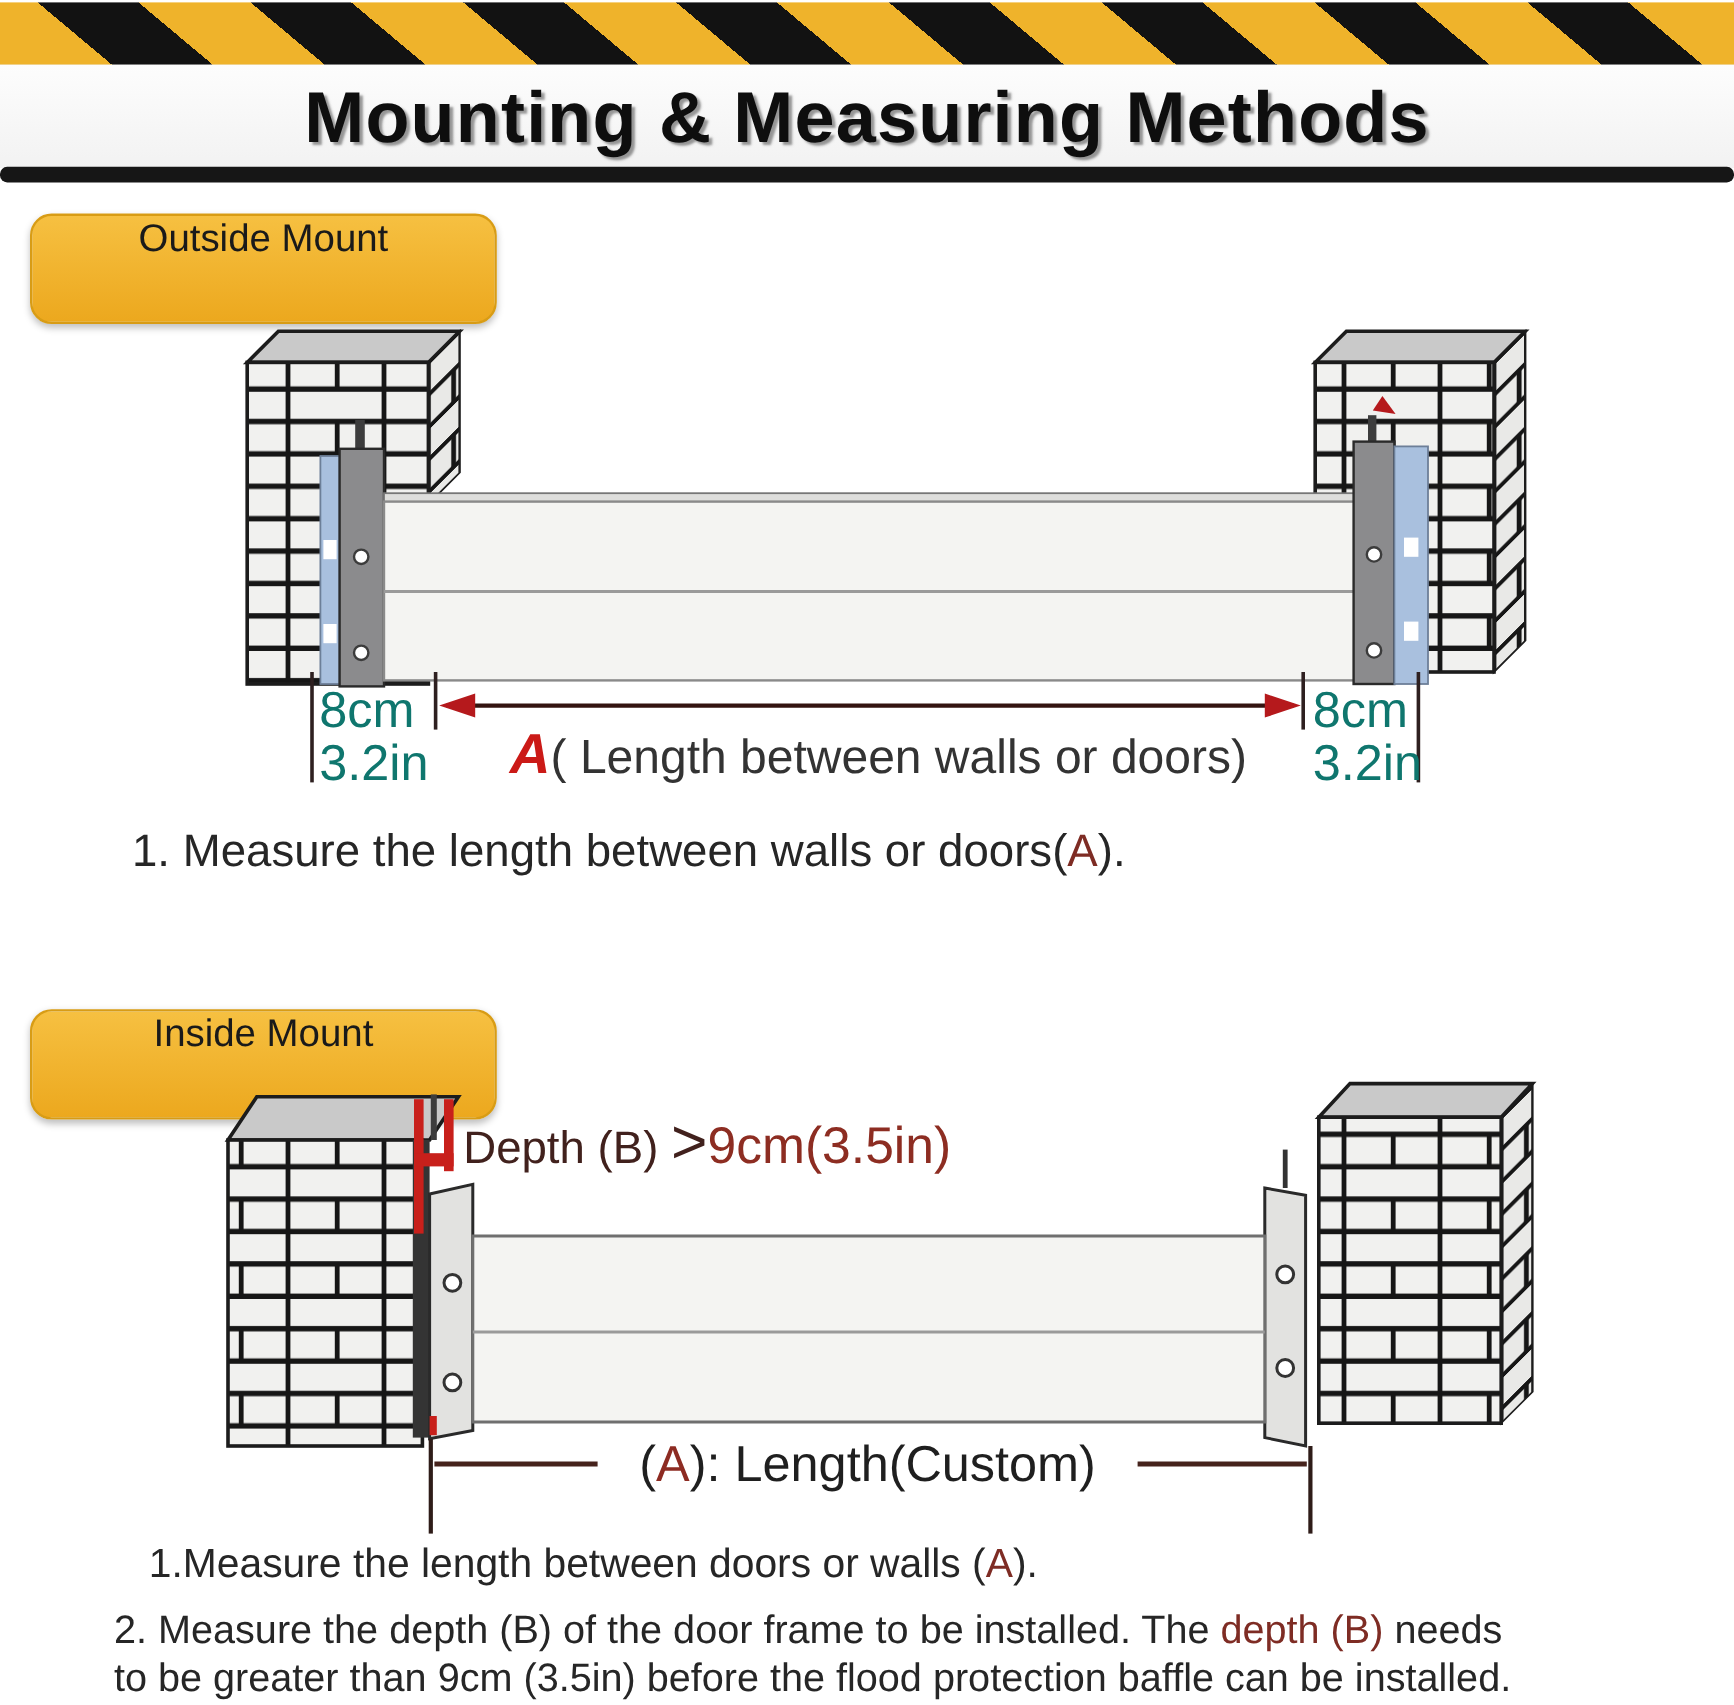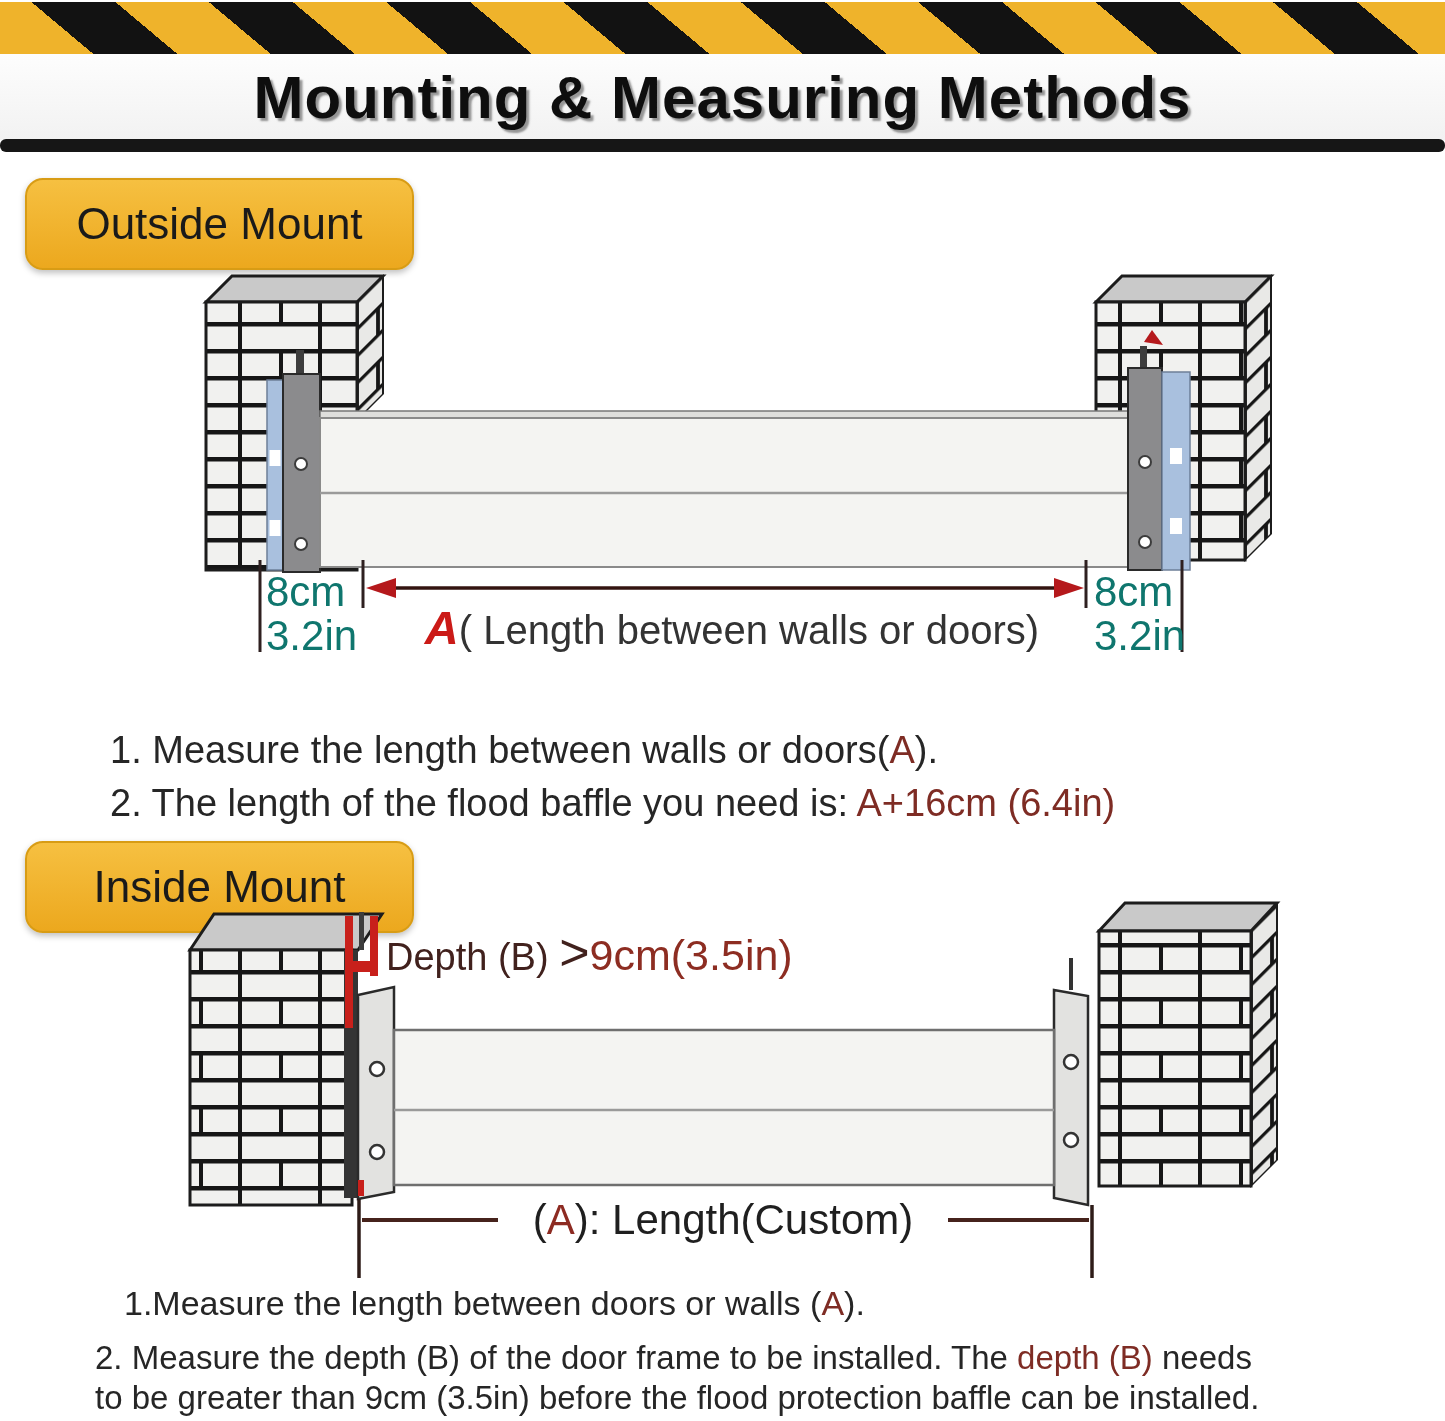--- a/index.html
+++ b/index.html
@@ -14,41 +14,41 @@
          display:flex;align-items:center;justify-content:center;
          font-size:60px;font-weight:bold;color:#0e0e0e;letter-spacing:1px;
          text-shadow:3px 3px 2px rgba(70,70,70,.55);
          background:linear-gradient(#fdfdfd,#f2f2f2);}
   .titlebar{position:absolute;left:0;top:139px;width:1445px;height:13px;background:#161616;border-radius:6px;}
 
   
   .badge{position:absolute;left:25px;width:385px;height:88px;border-radius:18px;
          background:linear-gradient(#f6c041,#eca81e);border:2px solid #d89c15;
          box-shadow:0 3px 6px rgba(0,0,0,.25);
-         display:flex;align-items:center;justify-content:center;
-         font-size:44px;color:#1a1a1a;}
+         display:flex;align-items:flex-start;justify-content:center;
+         font-size:32px;color:#1a1a1a;}
   .badge.outside{top:178px;}
   .badge.inside{top:805px;margin-top:36px;}
 
   
   .diag{position:absolute;left:0;}
   .diag1{top:270px;width:1445px;height:410px;}
   .diag2{top:895px;width:1445px;height:405px;}
 
   
   .dimpair{position:absolute;display:flex;flex-direction:column;
            font-size:42px;color:#0f766e;line-height:44px;}
   .dim1-left{left:266px;top:570px;}
   .dim1-right{left:1094px;top:570px;}
   .dimlabel{position:absolute;left:408px;top:600px;width:648px;
             display:flex;justify-content:center;align-items:baseline;white-space:pre;}
   .dimlabel .var{font-size:47px;font-weight:bold;font-style:italic;color:#cb1a17;}
   .dimlabel .rest{font-size:40px;color:#333333;}
 
-  .steps1{position:absolute;left:110px;top:684px;font-size:38px;color:#262626;line-height:53px;white-space:nowrap;margin-top:40px;}
+  .steps1{position:absolute;left:110px;top:684px;font-size:38px;color:#262626;line-height:53px;white-space:nowrap;}
   .em{color:#7e2c24;}
 
   .depthlabel{position:absolute;left:386px;top:922px;display:flex;align-items:baseline;white-space:pre;}
   .depthlabel .dl{font-size:38px;color:#41211d;}
   .depthlabel .gt{font-size:52px;color:#41211d;}
   .depthlabel .dv{font-size:43px;color:#8d2d22;}
 
   .dim2label{position:absolute;left:473px;top:1196px;width:500px;text-align:center;
              font-size:42px;color:#1f1f1f;white-space:nowrap;}
   .dim2label .var2{color:#8d2b22;}
@@ -151,21 +151,20 @@
   <div class="dimpair dim1-right">
     <span>8cm</span>
     <span>3.2in</span>
   </div>
   <div class="dimlabel">
     <span class="var">A</span><span class="rest">( Length between walls or doors)</span>
   </div>
 
   <div class="steps1">
     <div><span>1. Measure the length between walls or doors(</span><span class="em">A</span><span>).</span></div>
-    <div><span>2. The length of the flood baffle you need is: </span><span class="em">A+16cm (6.4in)</span></div>
   </div>
 
   <svg class="diag diag2" viewBox="0 895 1445 405">
 
     <g>
       <polygon points="190,950 214,914 382,914 358,950" fill="#c9c9c9" stroke="#1c1c1c" stroke-width="3"></polygon>
       <rect x="190" y="950" width="162" height="255" fill="url(#bk)" stroke="#1c1c1c" stroke-width="3"></rect>
       <rect x="344" y="950" width="14" height="248" fill="#343434"></rect>
     </g>
 

